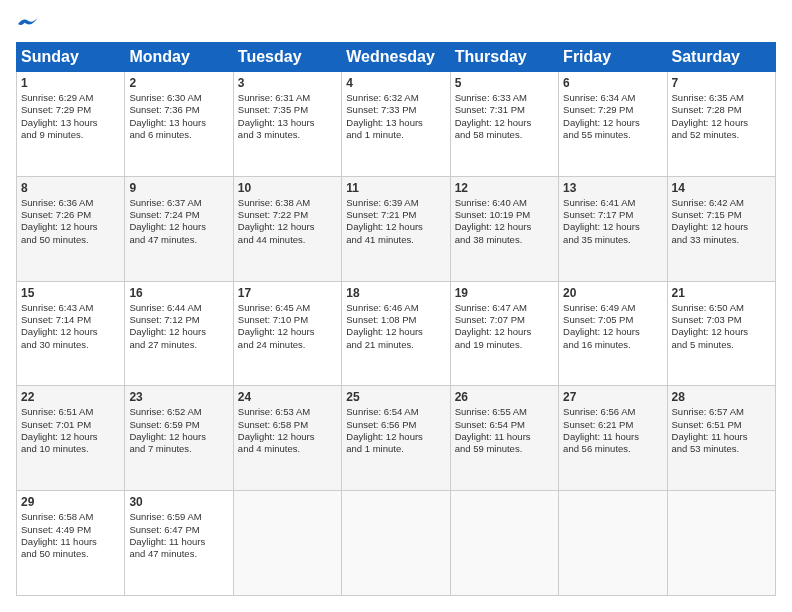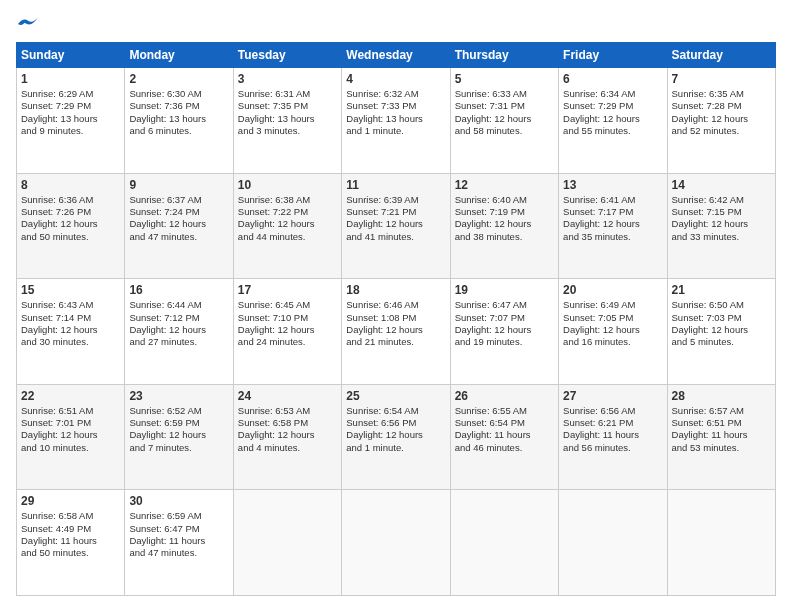--- a/index.html
+++ b/index.html
@@ -56,21 +56,21 @@
     }
     .calendar {
       flex: 1;
       border-collapse: collapse;
       width: 100%;
       table-layout: fixed;
     }
     .calendar thead tr th {
       background: #1565C0;
       color: #fff;
-      font-size: 12px;
+      font-size: 16px;
       font-weight: bold;
       padding: 5px 4px;
       text-align: left;
       border: 1px solid #1565C0;
     }
     .calendar tbody tr td {
       border: 1px solid #ccc;
       vertical-align: top;
       padding: 4px 4px;
       font-size: 9.5px;
@@ -201,21 +201,21 @@
           <td>
             <span class="day-number">11</span>
             <span class="line">Sunrise: 6:39 AM</span>
             <span class="line">Sunset: 7:21 PM</span>
             <span class="line">Daylight: 12 hours</span>
             <span class="line">and 41 minutes.</span>
           </td>
           <td>
             <span class="day-number">12</span>
             <span class="line">Sunrise: 6:40 AM</span>
-            <span class="line">Sunset: 7:19 PM</span>
+            <span class="line">Sunset: 10:19 PM</span>
             <span class="line">Daylight: 12 hours</span>
             <span class="line">and 38 minutes.</span>
           </td>
           <td>
             <span class="day-number">13</span>
             <span class="line">Sunrise: 6:41 AM</span>
             <span class="line">Sunset: 7:17 PM</span>
             <span class="line">Daylight: 12 hours</span>
             <span class="line">and 35 minutes.</span>
           </td>
@@ -305,21 +305,21 @@
             <span class="line">Sunrise: 6:54 AM</span>
             <span class="line">Sunset: 6:56 PM</span>
             <span class="line">Daylight: 12 hours</span>
             <span class="line">and 1 minute.</span>
           </td>
           <td>
             <span class="day-number">26</span>
             <span class="line">Sunrise: 6:55 AM</span>
             <span class="line">Sunset: 6:54 PM</span>
             <span class="line">Daylight: 11 hours</span>
-            <span class="line">and 46 minutes.</span>
+            <span class="line">and 59 minutes.</span>
           </td>
           <td>
             <span class="day-number">27</span>
             <span class="line">Sunrise: 6:56 AM</span>
             <span class="line">Sunset: 6:21 PM</span>
             <span class="line">Daylight: 11 hours</span>
             <span class="line">and 56 minutes.</span>
           </td>
           <td>
             <span class="day-number">28</span>

